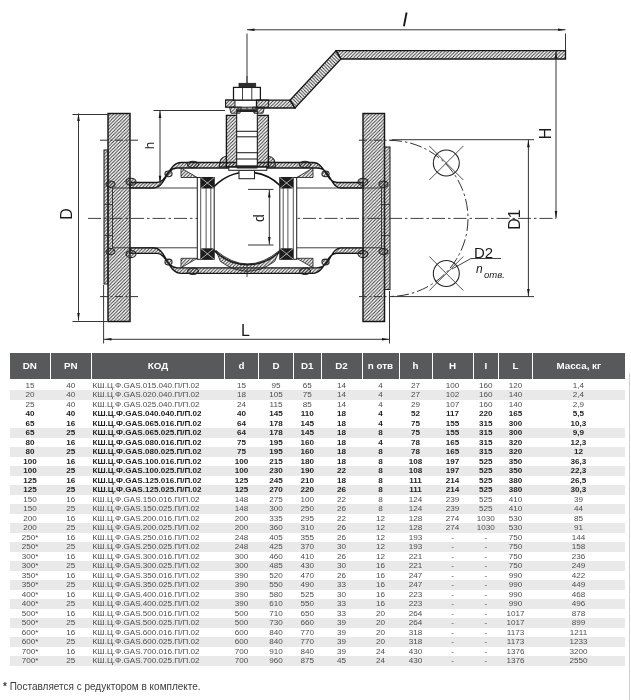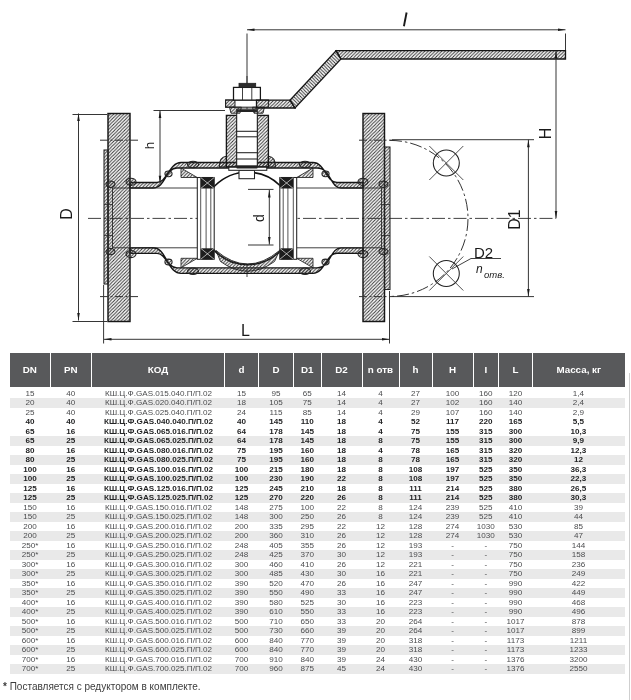--- a/index.html
+++ b/index.html
@@ -1,23 +1,23 @@
 <!DOCTYPE html>
 <html><head>
 <meta charset="utf-8">
 <style>
 html,body{margin:0;padding:0;background:#fff;width:631px;height:700px;overflow:hidden}
 body{font-family:"Liberation Sans",sans-serif;position:relative}
 #draw{position:absolute;left:0;top:0}
 #tbl{position:absolute;left:10px;top:352.6px;width:614px;border-collapse:collapse;table-layout:fixed}
-#tbl th{background:#58595b;color:#fff;font-weight:bold;font-size:9.8px;height:34px;padding:0;border-right:1.6px solid #fff;box-sizing:border-box;vertical-align:middle}
+#tbl th{background:#58595b;color:#fff;font-weight:bold;font-size:9.8px;height:26px;padding:0;border-right:1.6px solid #fff;box-sizing:border-box;vertical-align:middle}
 #tbl th:last-child{border-right:none}
 #tbl td{font-size:8.1px;color:#4c4d4f;text-align:center;padding:0;height:9.5px;line-height:9.5px;white-space:nowrap;overflow:hidden}
 #tbl tr.sp td{height:2.2px;line-height:2.2px;background:#fff}
-#tbl td:nth-child(3){text-align:center;padding-left:1px}
+#tbl td:nth-child(3){text-align:left;padding-left:1px}
 #tbl tr.z{background:#e9e9e9}
 #tbl tr.b td{font-weight:bold;color:#242526}
 .fn{position:absolute;left:3px;top:681px;font-size:10px;color:#3c3c3c}
 .fn b{font-weight:bold}
 </style>
 </head>
 <body>
 
 <svg id="draw" width="631" height="352" viewBox="0 0 631 352">
 <defs>
@@ -483,21 +483,21 @@
         <td>КШ.Ц.Ф.GAS.200.025.П/П.02</td>
         <td>200</td>
         <td>360</td>
         <td>310</td>
         <td>26</td>
         <td>12</td>
         <td>128</td>
         <td>274</td>
         <td>1030</td>
         <td>530</td>
-        <td>47</td>
+        <td>91</td>
       </tr>
 <tr>
         <td>250*</td>
         <td>16</td>
         <td>КШ.Ц.Ф.GAS.250.016.П/П.02</td>
         <td>248</td>
         <td>405</td>
         <td>355</td>
         <td>26</td>
         <td>12</td>

